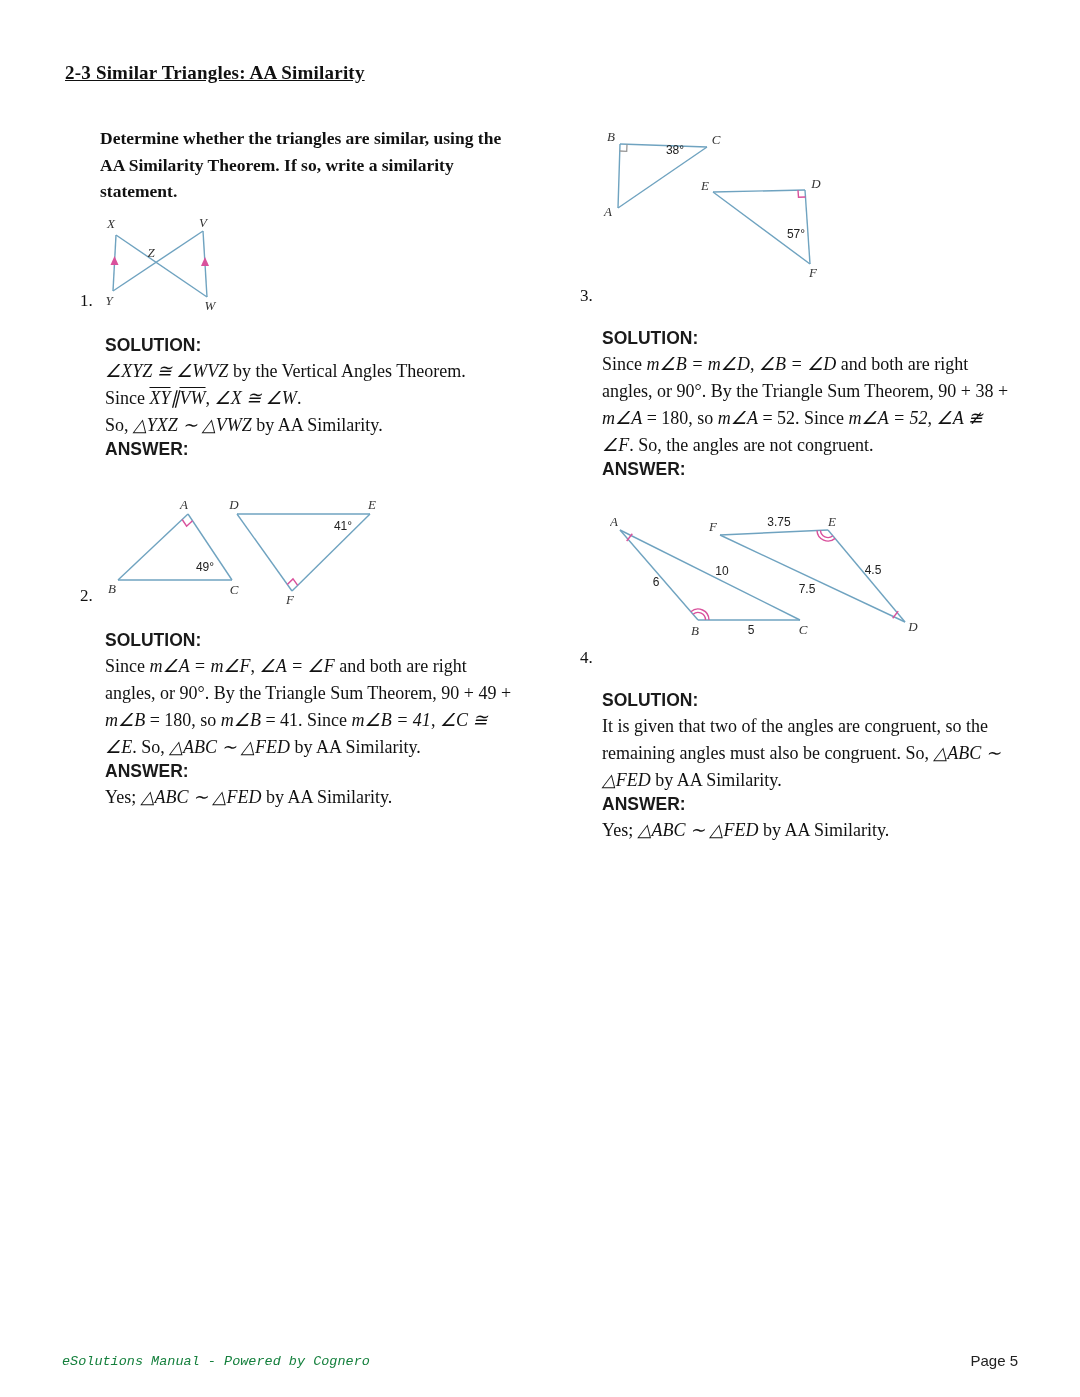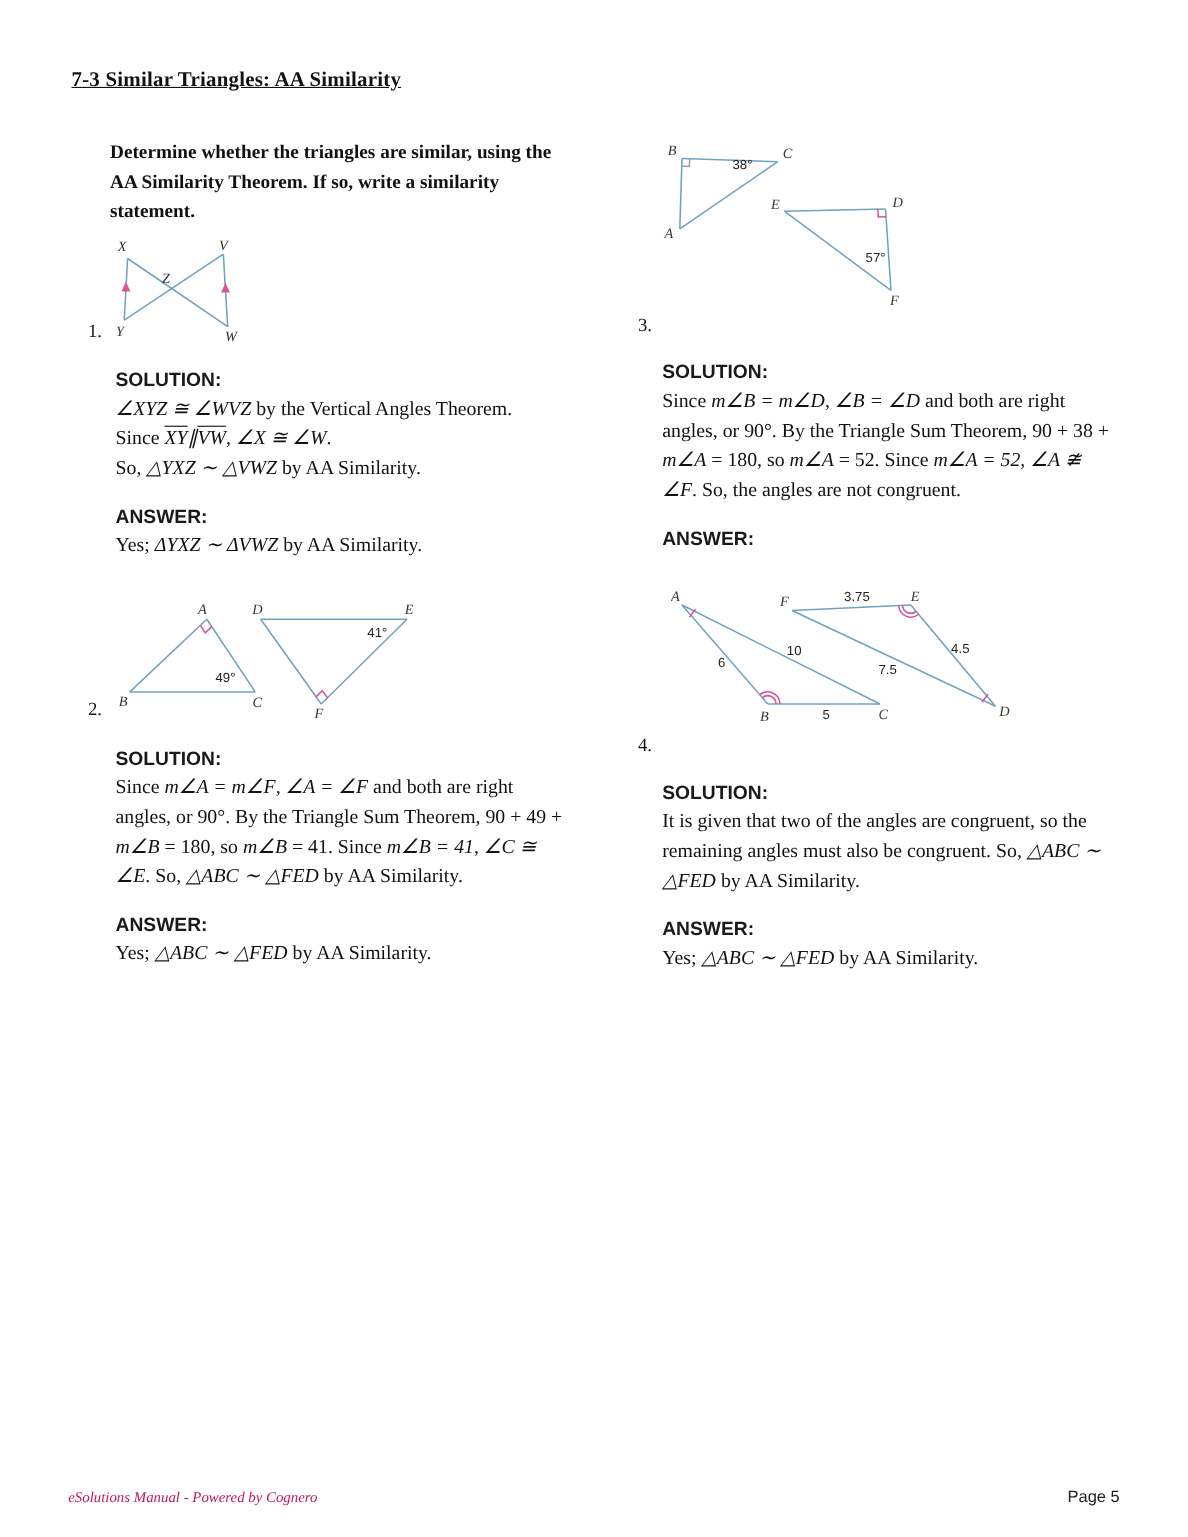--- a/index.html
+++ b/index.html
@@ -42,56 +42,56 @@
   }
   .pnum-line{font-size:17px;margin-top:6px;}
   .sol-block{margin-left:40px;margin-top:22px;}
   .col-right .sol-block{margin-left:22px;}
   .sol-label{
     font-family:"Liberation Sans",sans-serif;
     font-weight:700;
     font-size:17.5px;
     color:#1a1a1a;
   }
-  .ans-label{margin-top:20px;}
+  .ans-label{}
   .sol-text{
     margin:2px 0 0 0;
     font-size:18px;
     line-height:1.5;
     width:410px;
   }
   .math{font-style:italic;}
   .over{text-decoration:overline;text-align:center;}
   .footer-left{
     position:absolute;left:62px;bottom:28px;
-    font-family:Liberation Serif, serif;
+    font-family:Liberation Mono, monospace;
     font-style:italic;
     font-size:13.5px;
-    color:#be185d;
+    color:#15803d;
   }
   .footer-right{
     position:absolute;right:62px;bottom:28px;
     font-family:"Liberation Sans",sans-serif;
     font-size:15px;
     color:#222222;
   }
   
   .tri-line{stroke:var(--figure-line);stroke-width:1.4;fill:none;}
   .mark{stroke:var(--figure-mark);stroke-width:1.4;fill:none;}
   .gray-mark{stroke:#999999;stroke-width:1.3;fill:none;}
   .arrow{fill:var(--figure-mark);stroke:none;}
   .vlabel{font-family:"Liberation Serif",serif;font-style:italic;font-size:13px;fill:#333333;}
   .num-label{font-family:"Liberation Sans",sans-serif;font-size:12px;fill:#222222;}
 </style>
 </head>
 <body>
 
 <div class="page">
 
-  <div class="title">7-3 Similar Triangles: AA Similarity</div>
+  <div class="title">2-3 Similar Triangles: AA Similarity</div>
 
   <div class="col-left">
 
     <div class="instructions">Determine whether the triangles are similar, using the AA Similarity Theorem. If so, write a similarity statement.</div>
 
     <section>
       <div class="fig-block">
         <span class="pnum">1.</span>
         <svg width="150" height="96" viewBox="0 0 150 96">
           <g>
@@ -106,21 +106,20 @@
           <text class="vlabel" x="103" y="10" text-anchor="middle">V</text>
           <text class="vlabel" x="51" y="40" text-anchor="middle">Z</text>
           <text class="vlabel" x="9" y="88" text-anchor="middle">Y</text>
           <text class="vlabel" x="110" y="93" text-anchor="middle">W</text>
         </svg>
       </div>
       <div class="sol-block">
         <div class="sol-label">SOLUTION:</div>
         <p class="sol-text"><span class="math">∠XYZ ≅ ∠WVZ</span><span> by the Vertical Angles Theorem.</span><br><span>Since </span><span class="math over">XY</span><span class="math">∥</span><span class="math over">VW</span><span>, </span><span class="math">∠X ≅ ∠W</span><span>.</span><br><span>So, </span><span class="math">△YXZ ∼ △VWZ</span><span> by AA Similarity.</span></p>
         <div class="sol-label ans-label">ANSWER:</div>
-        <p class="sol-text"><span>Yes; </span><span class="math">ΔYXZ ∼ ΔVWZ</span><span> by AA Similarity.</span></p>
       </div>
     </section>
 
     <section>
       <div class="fig-block" style="margin-top:40px;">
         <span class="pnum">2.</span>
         <svg width="295" height="108" viewBox="0 0 295 108">
           <g>
             <line class="tri-line" x1="88" y1="14" x2="18" y2="80"></line>
             <line class="tri-line" x1="18" y1="80" x2="132" y2="80"></line>

